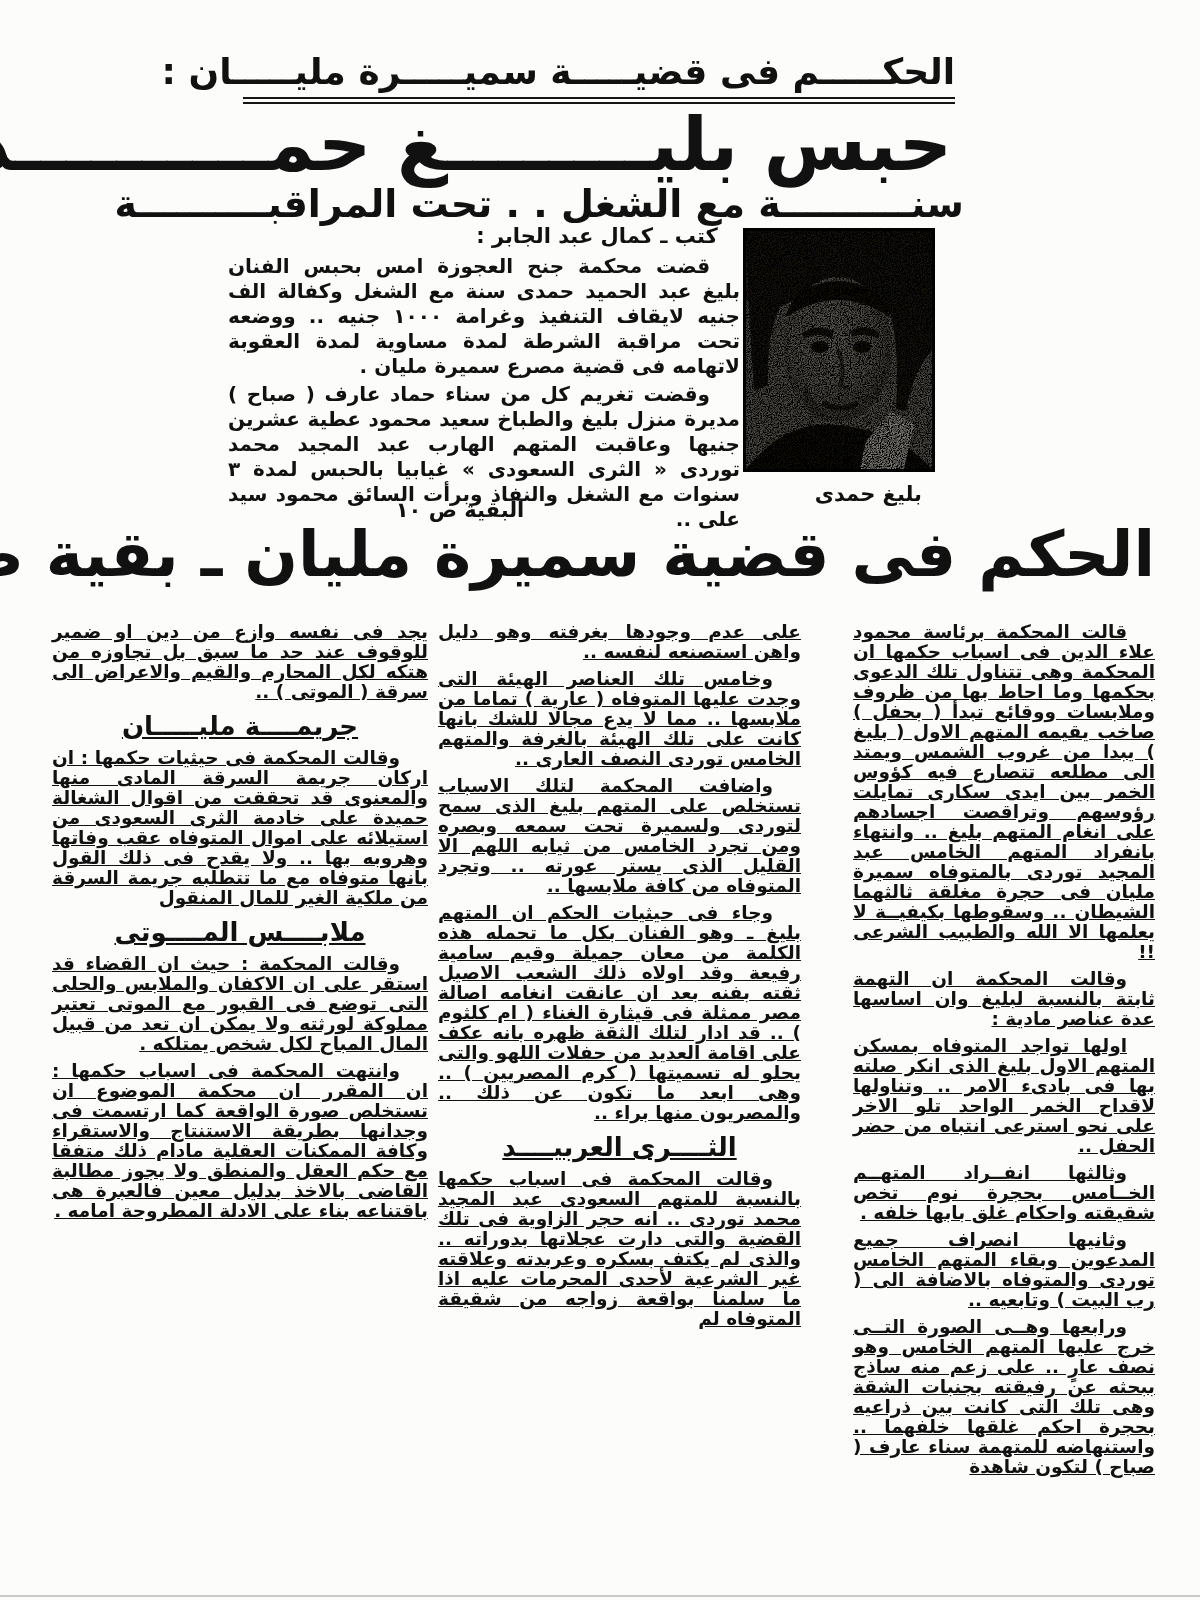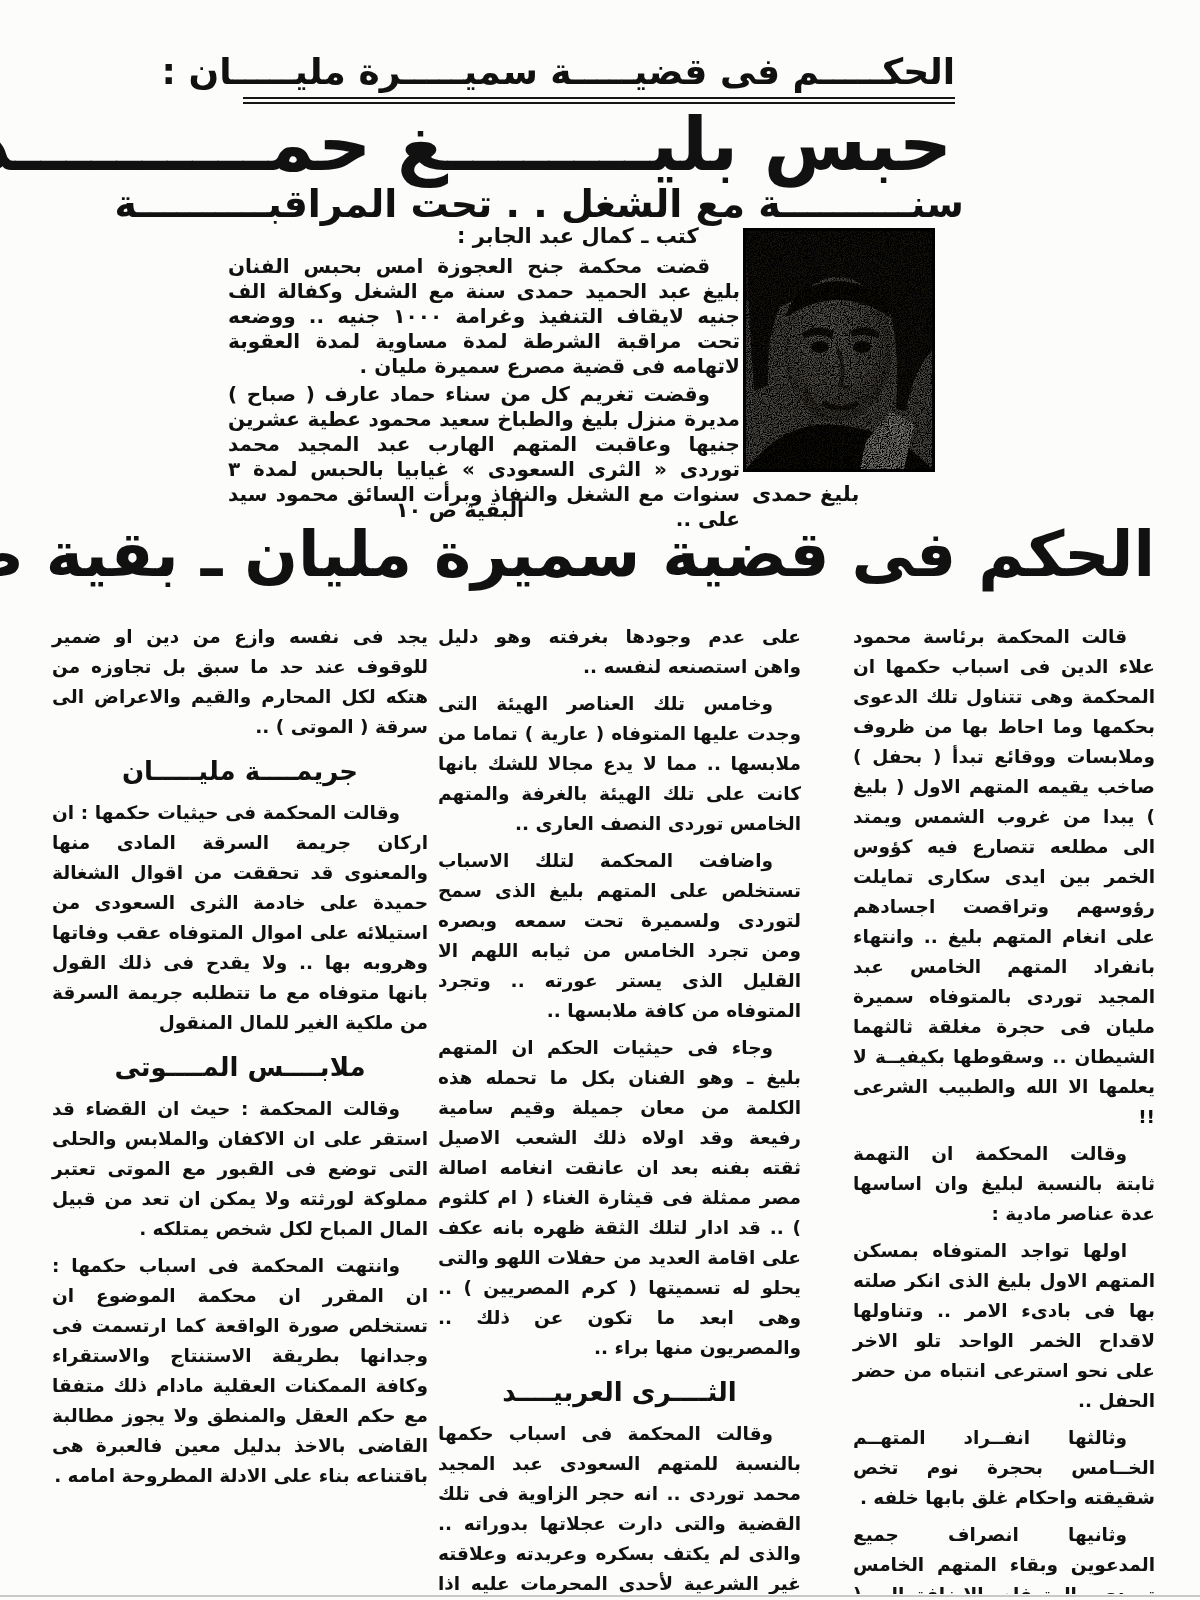--- a/index.html
+++ b/index.html
@@ -19,53 +19,54 @@
     font-size:74px;font-weight:bold;text-align:center;line-height:1.05;
     white-space:nowrap;letter-spacing:-2px;
   }
   .subheadline{
     position:absolute;top:184px;right:236px;width:706px;
     font-size:38px;font-weight:bold;text-align:center;line-height:1.1;
     white-space:nowrap;letter-spacing:-1px;
   }
   .byline{
     position:absolute;top:224px;right:463px;width:280px;
-    font-size:21px;font-weight:bold;text-align:left;
+    font-size:21px;font-weight:bold;text-align:center;
   }
   .lead{
     position:absolute;top:254px;right:460px;width:512px;
     font-size:20px;font-weight:bold;line-height:25px;
     text-align:justify;
   }
   .lead p{margin:0 0 3px 0;text-indent:30px;}
   .continuation{
     position:absolute;top:498px;right:640px;width:200px;
     font-size:21px;font-weight:bold;text-align:center;
   }
   .photo-frame{
     position:absolute;top:228px;right:265px;width:186px;height:238px;
     border:3px solid #000;background:#9a958d;overflow:hidden;
   }
   .photo-frame svg{display:block;width:100%;height:100%;}
   .photo-caption{
     position:absolute;top:482px;right:278px;width:170px;
-    font-size:21px;font-weight:bold;text-align:left;
+    font-size:21px;font-weight:bold;text-align:right;
   }
   .jump-headline{
     position:absolute;top:520px;right:45px;width:1112px;
     font-size:63px;font-weight:bold;text-align:center;line-height:1.1;
     white-space:nowrap;letter-spacing:-2px;
   }
   .columns{
     position:absolute;top:622px;right:45px;width:1115px;height:972px;
     display:flex;flex-direction:row;overflow:hidden;
   }
   .col{
-    font-size:18.5px;font-weight:bold;line-height:30px;
+    font-size:18.5px;font-weight:bold;line-height:20px;
     text-align:justify;
+    text-decoration:underline;
   }
   .col-right{width:302px;margin-left:52px;}
   .col-middle{width:363px;margin-left:10px;}
   .col-left{width:376px;}
   .col p{margin:0 0 7px 0;text-indent:28px;}
   .col p.no-indent{text-indent:0;}
   .col-heading{
     font-size:26px;font-weight:bold;text-align:center;
     margin:14px 0 12px 0;white-space:nowrap;letter-spacing:-1px;
   }

